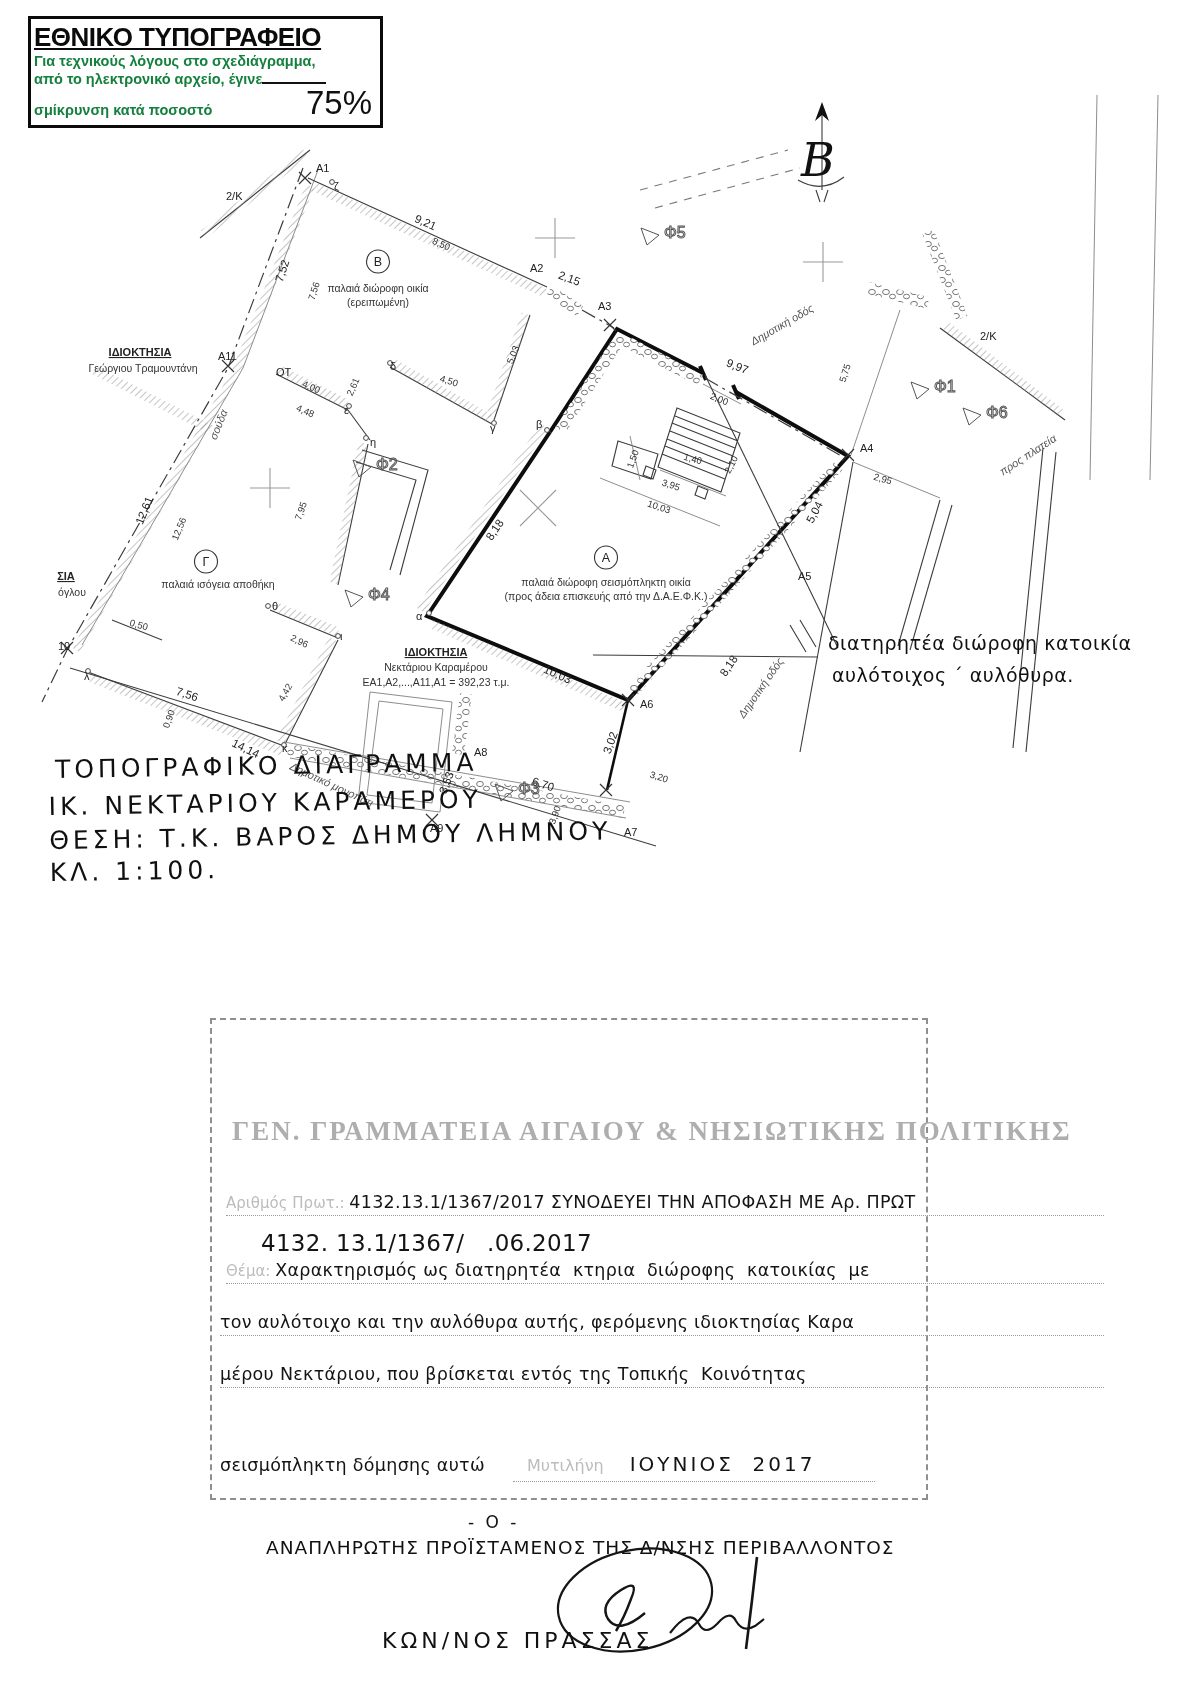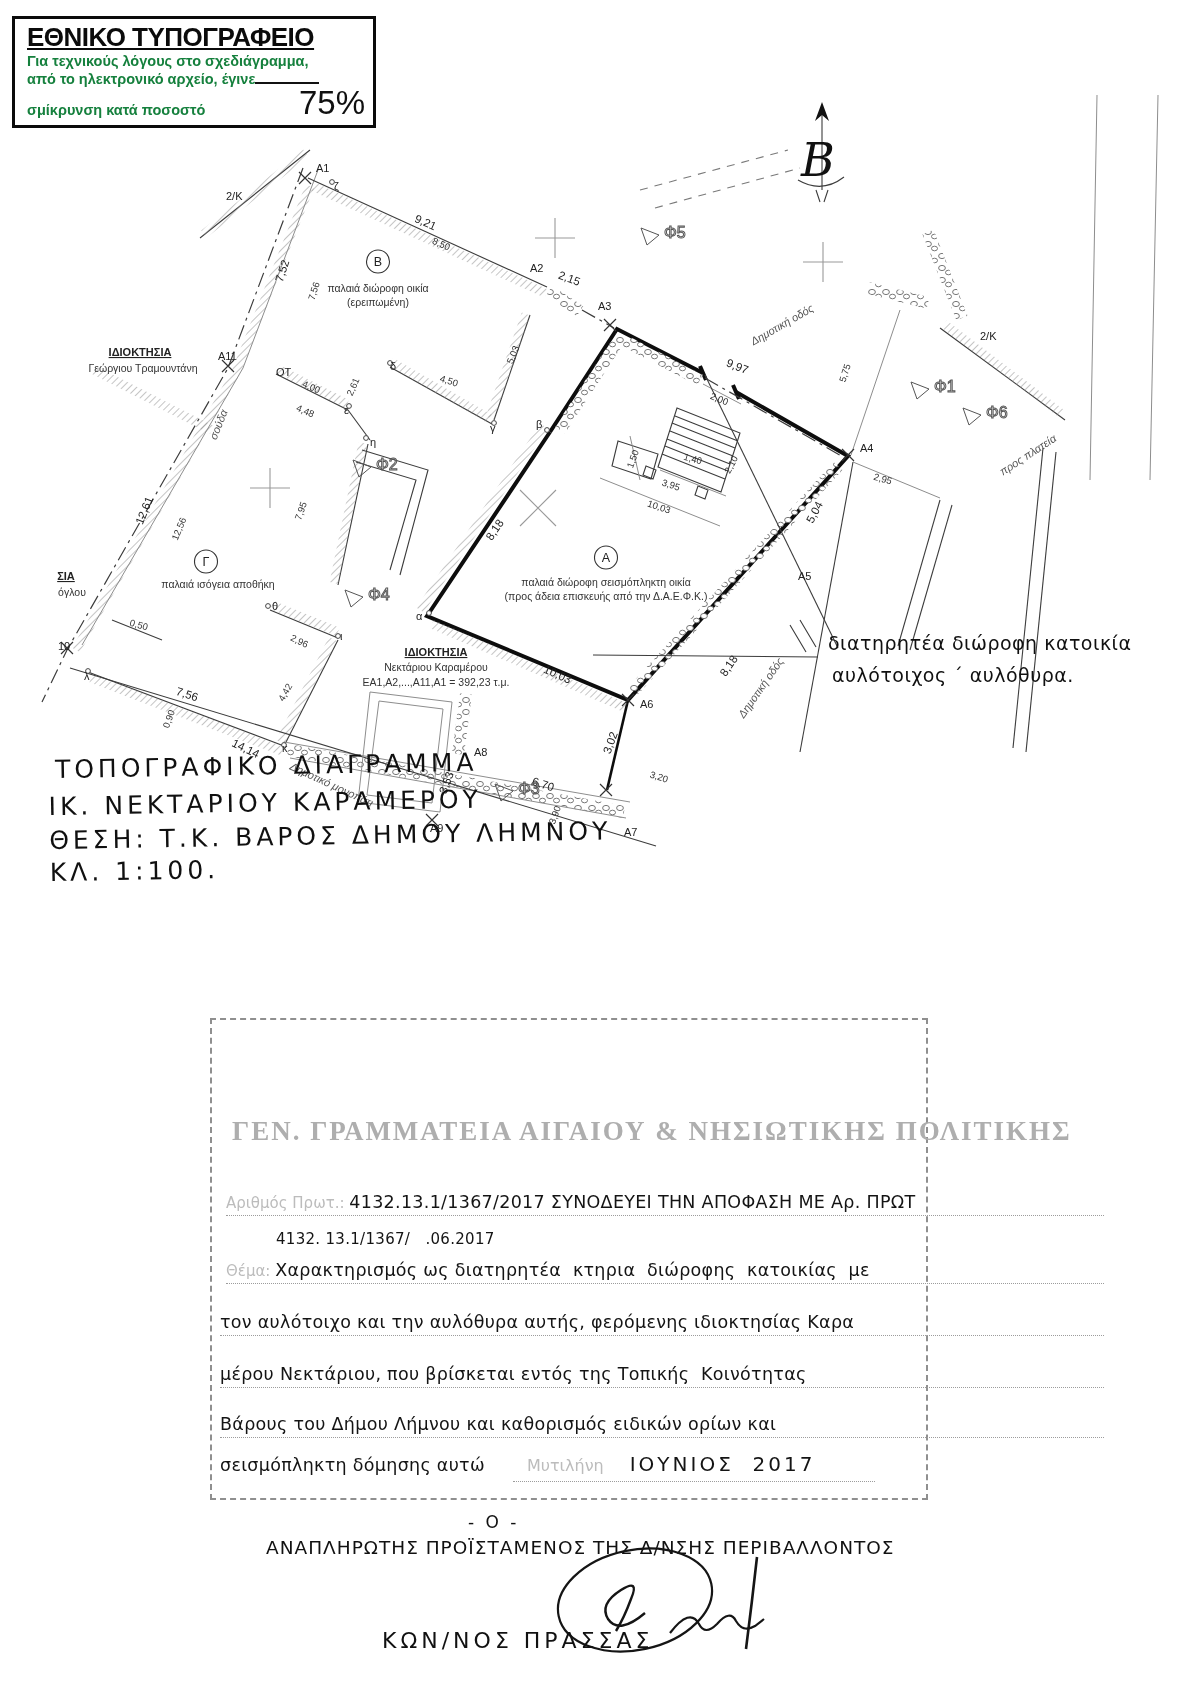--- a/index.html
+++ b/index.html
@@ -1,20 +1,20 @@
 <!DOCTYPE html>
 <html><head>
 <meta charset="utf-8">
 <style>
   html,body{margin:0;padding:0;background:#ffffff;}
   body{width:1177px;height:1694px;position:relative;font-family:"Liberation Sans",sans-serif;overflow:hidden;}
 
   
-  .notice{position:absolute;left:12px;top:16px;width:338px;border:3px solid #0b0b0b;background:#fff;
-          padding:3px 8px 6px 12px;z-index:6;}
+  .notice{position:absolute;left:28px;top:16px;width:338px;border:3px solid #0b0b0b;background:#fff;
+          padding:3px 8px 6px 3px;z-index:6;}
   .notice-title{font-size:26px;font-weight:bold;color:#0b0b0b;text-decoration:underline;white-space:nowrap;letter-spacing:-0.5px;}
   .notice-line{font-size:14.5px;font-weight:bold;color:#15803d;line-height:1.22;white-space:nowrap;}
   .rule{display:inline-block;width:64px;border-bottom:2px solid #111;height:10px;}
   .notice-bottom{display:flex;align-items:flex-end;justify-content:space-between;margin-top:-2px;}
   .notice-pct{font-size:33px;color:#101010;line-height:1;}
 
   
   #plan-svg{position:absolute;left:0;top:0;z-index:1;}
   .thin{stroke:#3c3c3c;stroke-width:1.1;fill:none;}
   .thin-light{stroke:#8d8d8d;stroke-width:1;fill:none;}
@@ -47,21 +47,21 @@
   .stamp .row{position:absolute;white-space:pre;}
   .hd{color:#141414;font-family:"DejaVu Sans",sans-serif;font-size:17.5px;letter-spacing:0.3px;}
   .faded{color:#bcbcbc;font-family:"DejaVu Sans",sans-serif;}
   .dotted{border-bottom:1.5px dotted #9c9c9c;padding-bottom:3px;}
   .r-min{top:48px;left:110px;font-size:17px;letter-spacing:2px;}
   .r-min .faded{font-size:16px;}
   .r-sec{top:96px;left:20px;width:906px;font-family:"Liberation Serif",serif;font-weight:bold;
          font-size:27px;color:#aeaeae;letter-spacing:2px;}
   .r-proto{top:172px;left:14px;width:878px;}
   .r-proto .faded{font-size:15px;}
-  .r-proto2{top:210px;left:64px;font-size:15px;}
+  .r-proto2{top:210px;left:49px;font-size:23px;}
   .r-subj{top:240px;left:14px;width:878px;}
   .r-subj .faded{font-size:15px;}
   .r-b1{top:292px;left:8px;width:884px;}
   .r-b2{top:344px;left:8px;width:884px;}
   .r-b3{top:394px;left:8px;width:884px;}
   .r-last{top:432px;left:8px;width:884px;}
   .r-last .tail{display:inline-block;border-bottom:1.5px dotted #9c9c9c;padding:0 60px 5px 14px;margin-left:28px;}
   .r-last .date{font-size:20px;letter-spacing:3px;margin-left:26px;}
 
   
@@ -336,21 +336,20 @@
   </g>
 </svg>
 
 <div class="stamp">
   <div class="row r-sec">ΓΕΝ. ΓΡΑΜΜΑΤΕΙΑ ΑΙΓΑΙΟΥ &amp; ΝΗΣΙΩΤΙΚΗΣ ΠΟΛΙΤΙΚΗΣ</div>
   <div class="row r-proto dotted"><span class="faded">Αριθμός Πρωτ.: </span><span class="hd">4132.13.1/1367/2017 ΣΥΝΟΔΕΥΕΙ ΤΗΝ ΑΠΟΦΑΣΗ ΜΕ Αρ. ΠΡΩΤ</span></div>
   <div class="row r-proto2 hd">4132. 13.1/1367/   .06.2017</div>
   <div class="row r-subj dotted"><span class="faded">Θέμα: </span><span class="hd">Χαρακτηρισμός ως διατηρητέα  κτηρια  διώροφης  κατοικίας  με</span></div>
   <div class="row r-b1 dotted hd">τον αυλότοιχο και την αυλόθυρα αυτής, φερόμενης ιδιοκτησίας Καρα</div>
   <div class="row r-b2 dotted hd">μέρου Νεκτάριου, που βρίσκεται εντός της Τοπικής  Κοινότητας</div>
-  <div class="row r-b3 dotted hd">Βάρους του Δήμου Λήμνου και καθορισμός ειδικών ορίων και</div>
   <div class="row r-last"><span class="hd">σεισμόπληκτη δόμησης αυτώ</span><span class="tail"><span class="faded">Μυτιλήνη</span><span class="hd date">ΙΟΥΝΙΟΣ  2017</span></span></div>
 </div>
 
 <div class="sig-o">- Ο -</div>
 <div class="sig-title">ΑΝΑΠΛΗΡΩΤΗΣ  ΠΡΟΪΣΤΑΜΕΝΟΣ  ΤΗΣ  Δ/ΝΣΗΣ  ΠΕΡΙΒΑΛΛΟΝΤΟΣ</div>
 <svg class="sig-svg" width="250" height="125" viewBox="0 0 250 125">
   <ellipse cx="90" cy="55" rx="78" ry="50" transform="rotate(-12 90 55)" fill="none" stroke="#151515" stroke-width="2.2"></ellipse>
   <path d="M100,68 q-26,22 -37,6 q-9,-15 13,-29 q19,-12 10,9 q-7,19 -15,32" fill="none" stroke="#151515" stroke-width="2.4"></path>
   <path d="M125,88 q20,-26 29,-9 q6,12 18,0 q13,-15 19,-3 q7,12 19,5 l9,-7" fill="none" stroke="#151515" stroke-width="2.2"></path>
   <path d="M212,12 q-5,45 -11,92" fill="none" stroke="#151515" stroke-width="2.6"></path>

